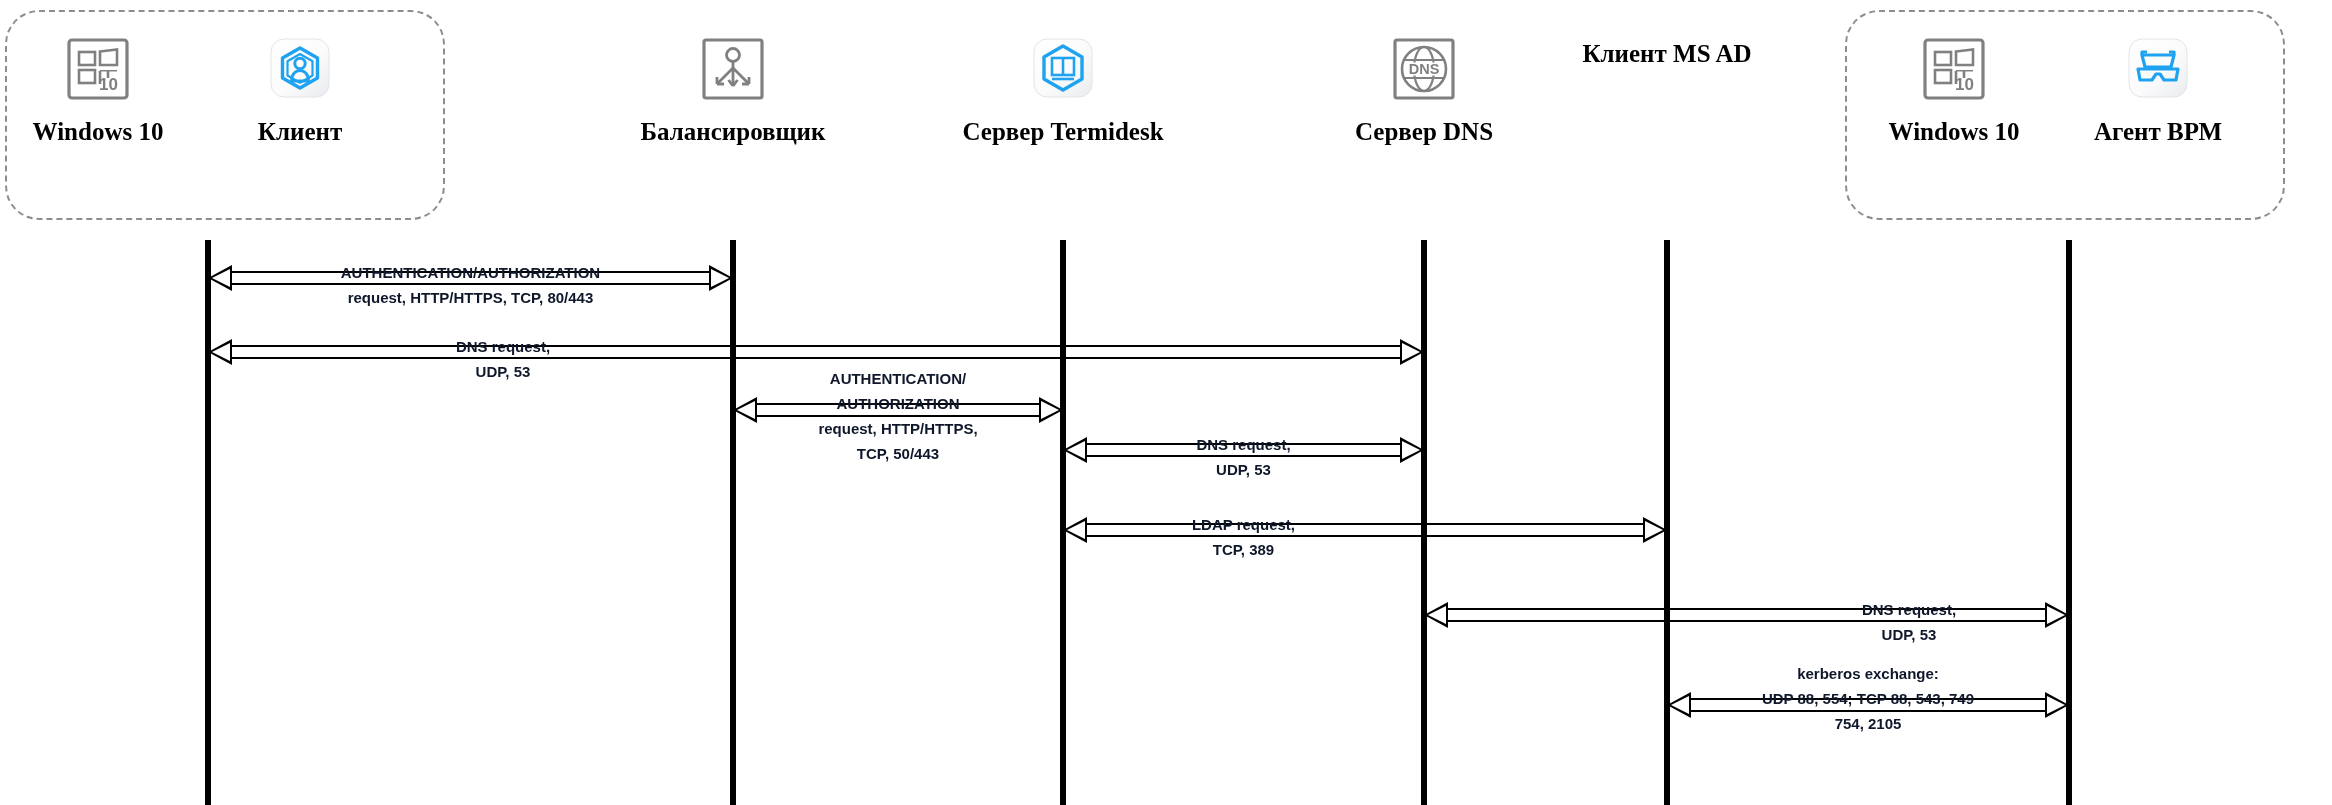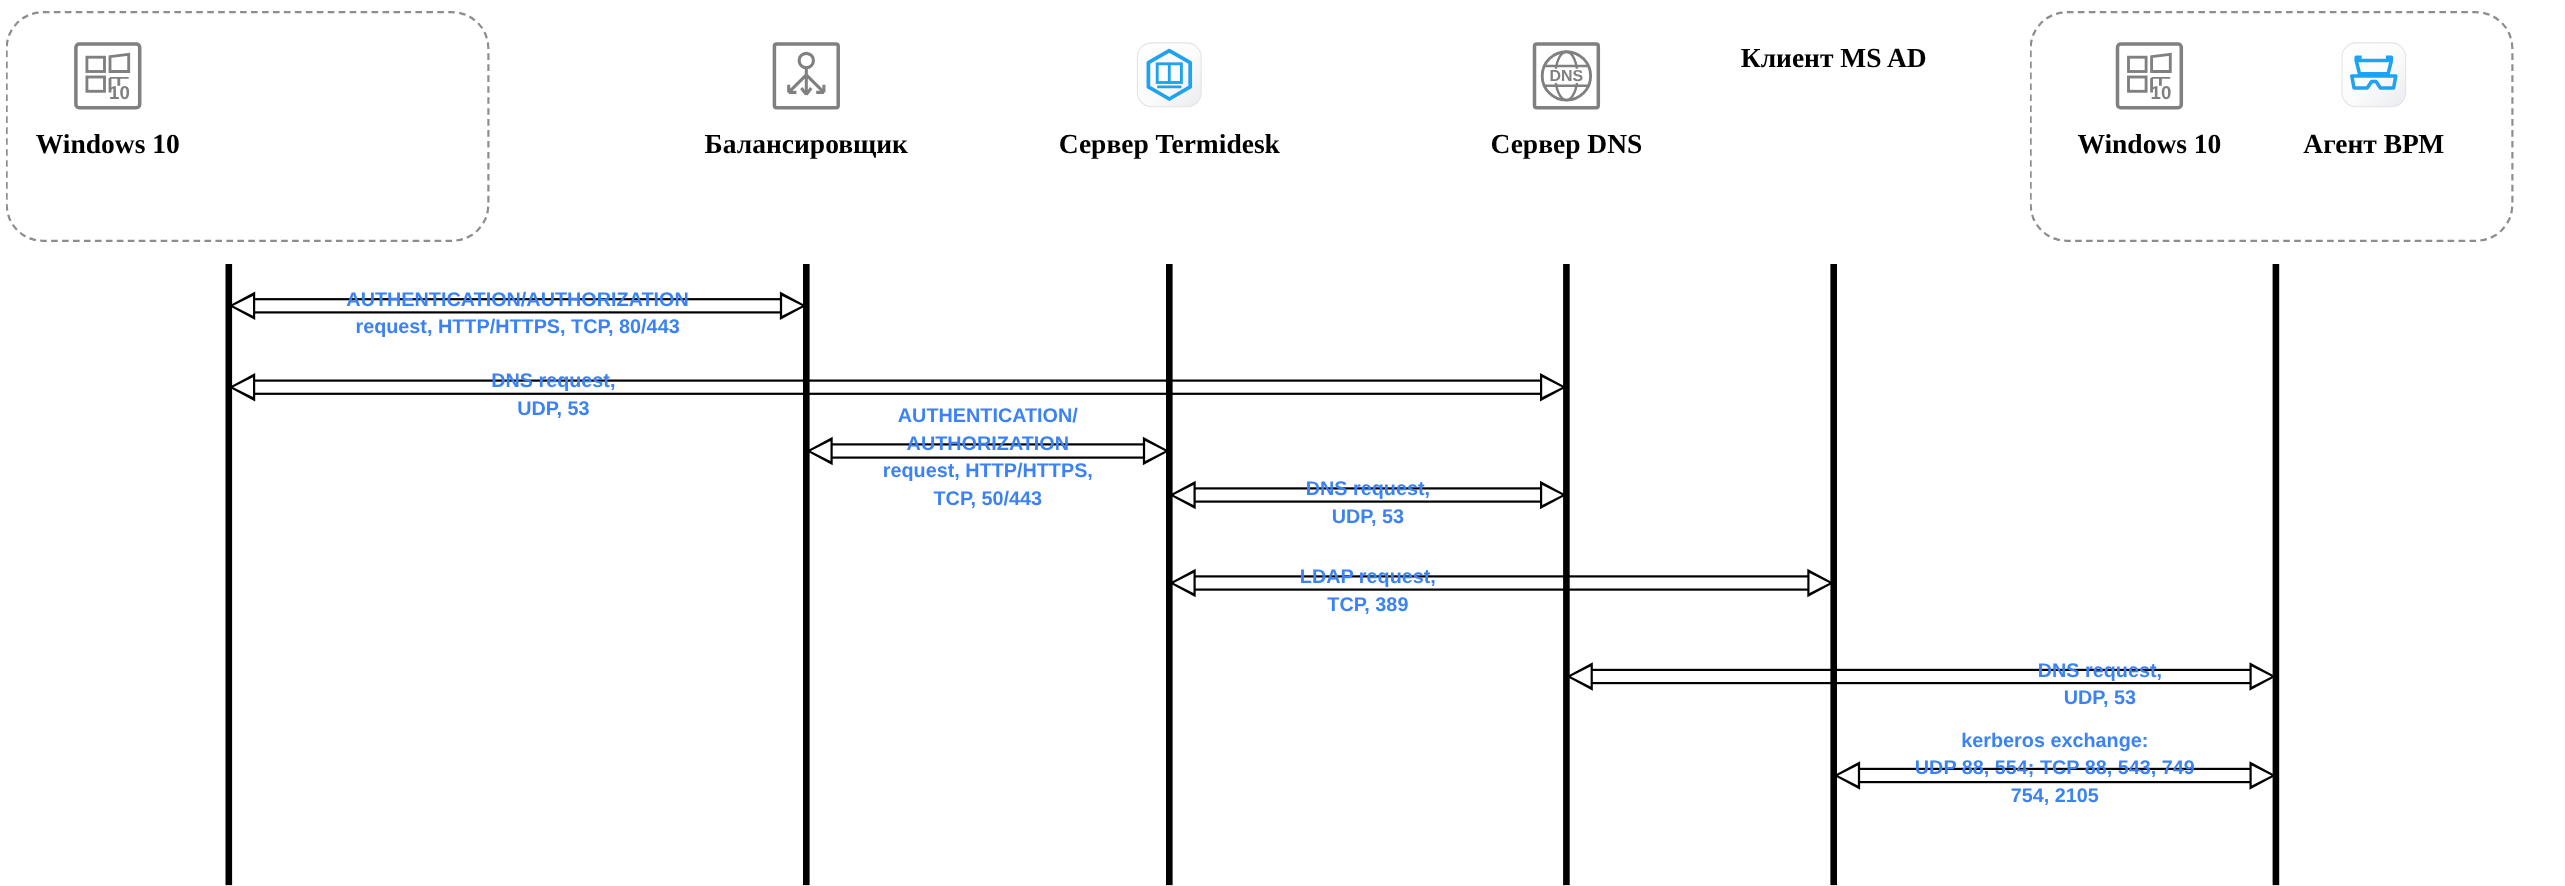--- a/index.html
+++ b/index.html
@@ -117,23 +117,23 @@
     border-left: 18px solid #ffffff;
   }
 
   .msg-label {
     position: absolute;
     left: 0;
     right: 0;
     text-align: center;
     font-family: "Liberation Sans", sans-serif;
     font-weight: bold;
-    font-size: 18px;
+    font-size: 15px;
     line-height: 25px;
-    color: #3b82f6;
+    color: #0f172a;
     white-space: pre-line;
     pointer-events: none;
   }
 </style>
 </head>
 <body>
 
 <div id="canvas">
 
   <div class="group-box" style="left:5px; top:10px; width:440px; height:210px;"></div>
@@ -147,20 +147,39 @@
         <path d="M37 17.5 L54 15.5 L54 31 L37 31 Z" fill="none" stroke="#808080" stroke-width="2.6"></path>
         <rect x="16" y="36" width="16" height="13" fill="none" stroke="#808080" stroke-width="2.6"></rect>
         <path d="M37 36 L54 36 L54 37.5 L37 37.5 Z" fill="#808080"></path>
         <path d="M37 37 L37 50 M45 37 L45 44" fill="none" stroke="#808080" stroke-width="2.6"></path>
         <text x="55" y="56" font-family="Liberation Sans, sans-serif" font-size="17" font-weight="bold" fill="#808080" text-anchor="end">10</text>
       </svg>
     </div>
     <div class="actor-label">Windows 10</div>
   </div>
 
+  <div class="actor" style="left:300px;">
+    <div class="actor-icon">
+      <svg width="76" height="76" viewBox="0 0 76 76">
+        <defs>
+          <linearGradient id="tileg1" x1="0" y1="0" x2="1" y2="1">
+            <stop offset="0%" stop-color="#ffffff"></stop>
+            <stop offset="55%" stop-color="#fbfbfc"></stop>
+            <stop offset="100%" stop-color="#e9ebee"></stop>
+          </linearGradient>
+        </defs>
+        <rect x="9" y="8" width="58" height="58" rx="13" fill="url(#tileg1)" stroke="#e2e4e8" stroke-width="1"></rect>
+        <path d="M38 17 L55.5 27 L55.5 47 L38 57 L20.5 47 L20.5 27 Z" fill="none" stroke="#1fa3f0" stroke-width="3.4" stroke-linejoin="round"></path>
+        <path d="M38 23 L50.5 30.2 L50.5 44.5 L38 51.7 L25.5 44.5 L25.5 30.2 Z" fill="none" stroke="#1fa3f0" stroke-width="2.2" stroke-linejoin="round"></path>
+        <circle cx="38" cy="32.5" r="5.2" fill="none" stroke="#1fa3f0" stroke-width="3"></circle>
+        <path d="M29.5 50 C29.5 42.5 34 39.5 38 39.5 C42 39.5 46.5 42.5 46.5 50 Z" fill="none" stroke="#1fa3f0" stroke-width="3" stroke-linejoin="round"></path>
+      </svg>
+    </div>
+    <div class="actor-label">Клиент</div>
+  </div>
 
   <div class="actor" style="left:733px;">
     <div class="actor-icon">
       <svg width="70" height="70" viewBox="0 0 70 70">
         <rect x="6" y="6" width="58" height="58" rx="2" fill="none" stroke="#808080" stroke-width="3.2"></rect>
         <circle cx="35" cy="21" r="6.5" fill="none" stroke="#808080" stroke-width="2.8"></circle>
         <path d="M35 27.5 L35 34" stroke="#808080" stroke-width="2.8" fill="none"></path>
         <path d="M35 34 L19 50 M35 34 L51 50 M35 34 L35 52" stroke="#808080" stroke-width="2.8" fill="none"></path>
         <path d="M19 50 L19 43 M19 50 L26 50" stroke="#808080" stroke-width="2.8" fill="none"></path>
         <path d="M51 50 L51 43 M51 50 L44 50" stroke="#808080" stroke-width="2.8" fill="none"></path>

